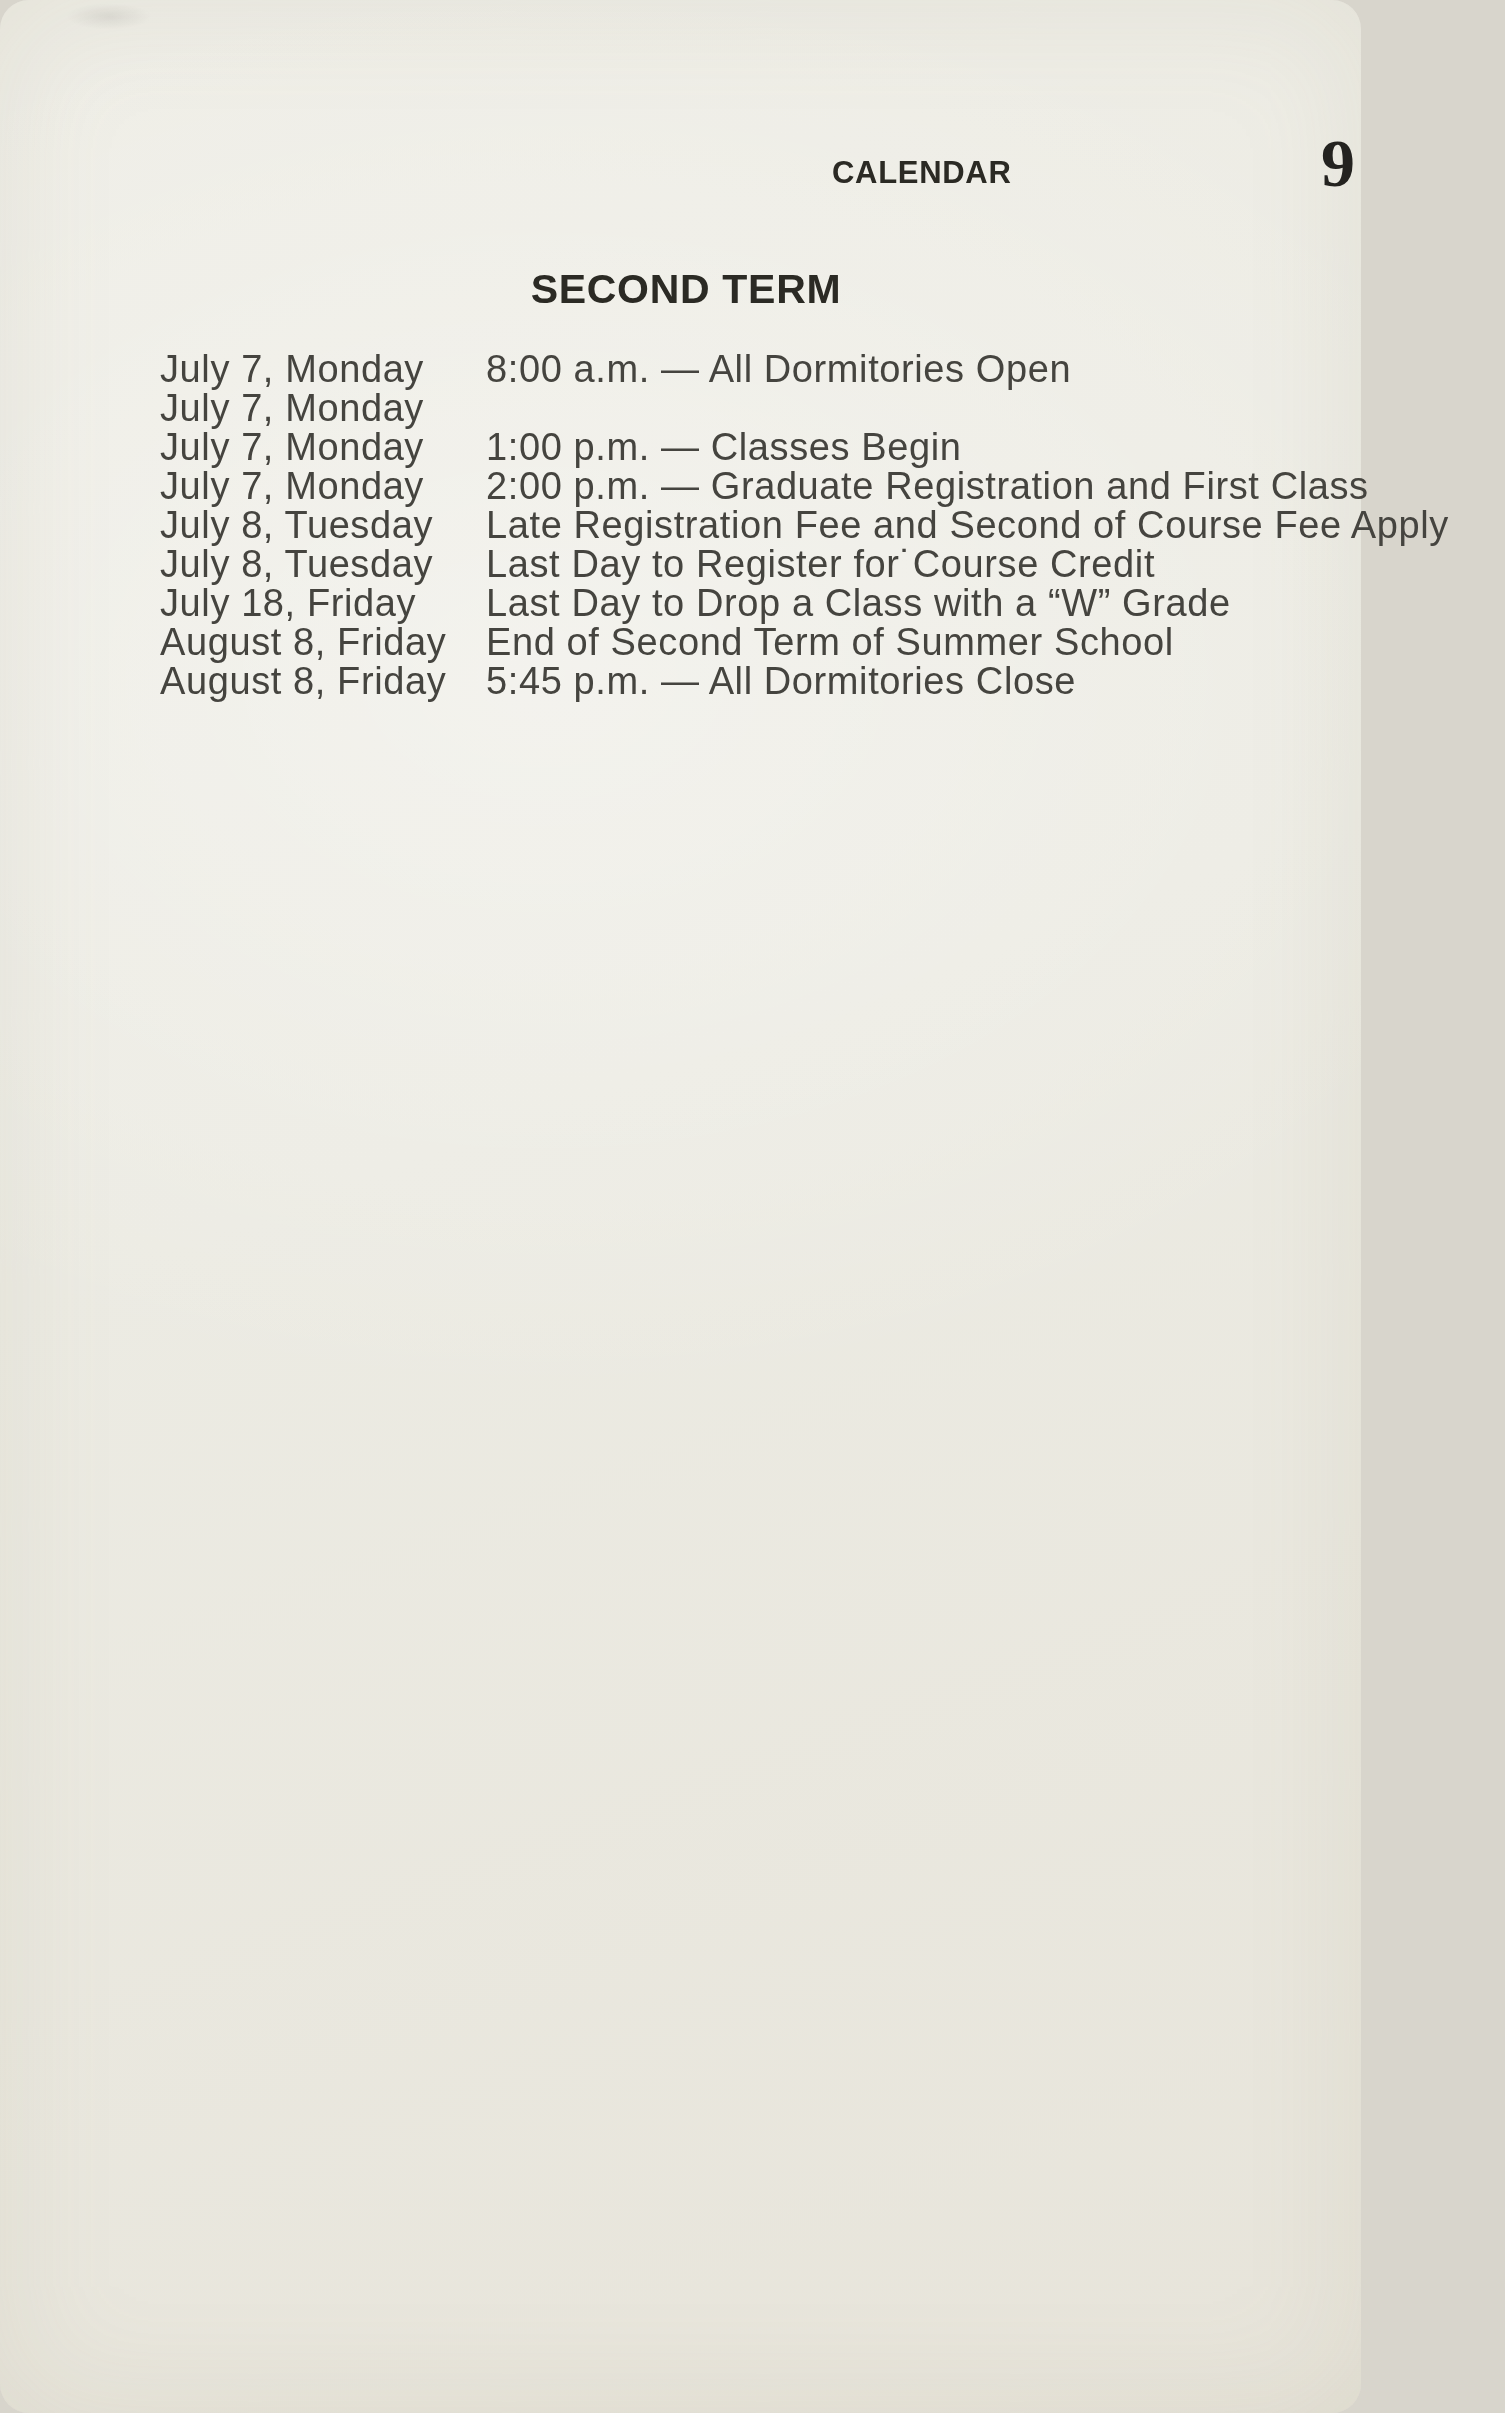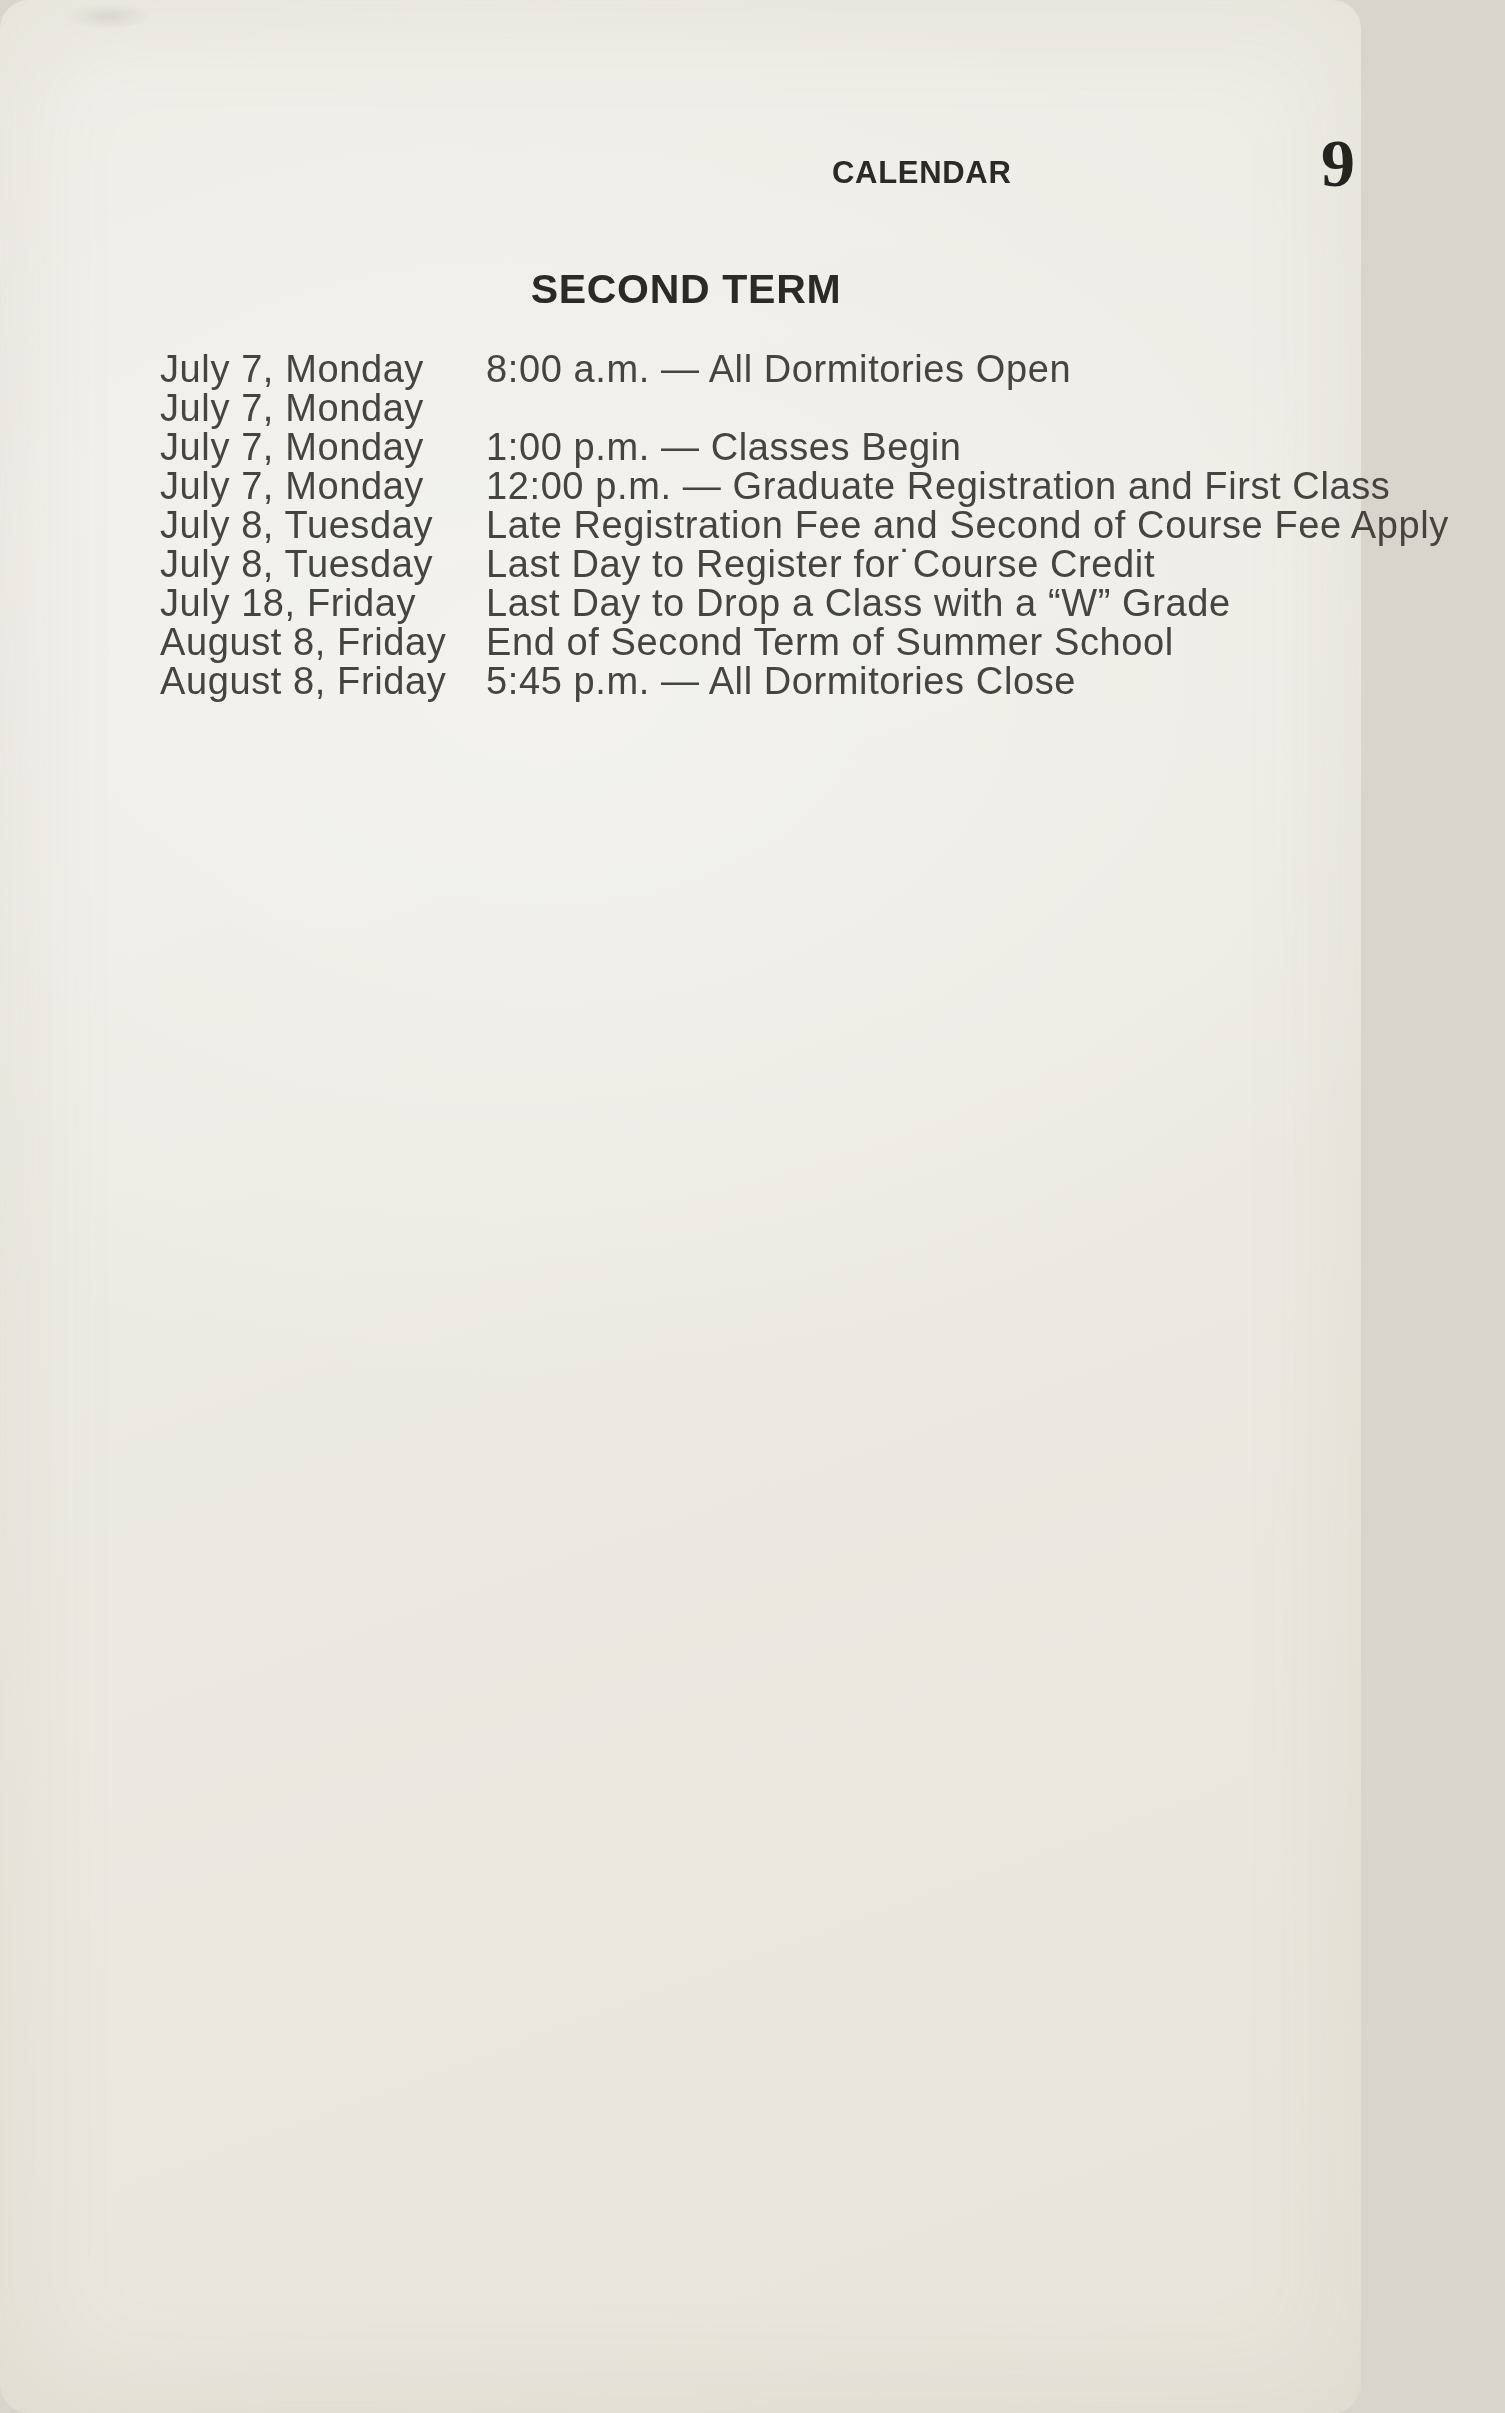--- a/index.html
+++ b/index.html
@@ -102,21 +102,21 @@
     </div>
     <div class="row">
       <div class="date">July 7, Monday</div>
     </div>
     <div class="row">
       <div class="date">July 7, Monday</div>
       <div class="event">1:00 p.m. — Classes Begin</div>
     </div>
     <div class="row">
       <div class="date">July 7, Monday</div>
-      <div class="event">12:00 p.m. — Graduate Registration and First Class</div>
+      <div class="event">2:00 p.m. — Graduate Registration and First Class</div>
     </div>
     <div class="row">
       <div class="date">July 8, Tuesday</div>
       <div class="event">Late Registration Fee and Second of Course Fee Apply</div>
     </div>
     <div class="row">
       <div class="date">July 8, Tuesday</div>
       <div class="event">Last Day to Register for˙Course Credit</div>
     </div>
     <div class="row">

